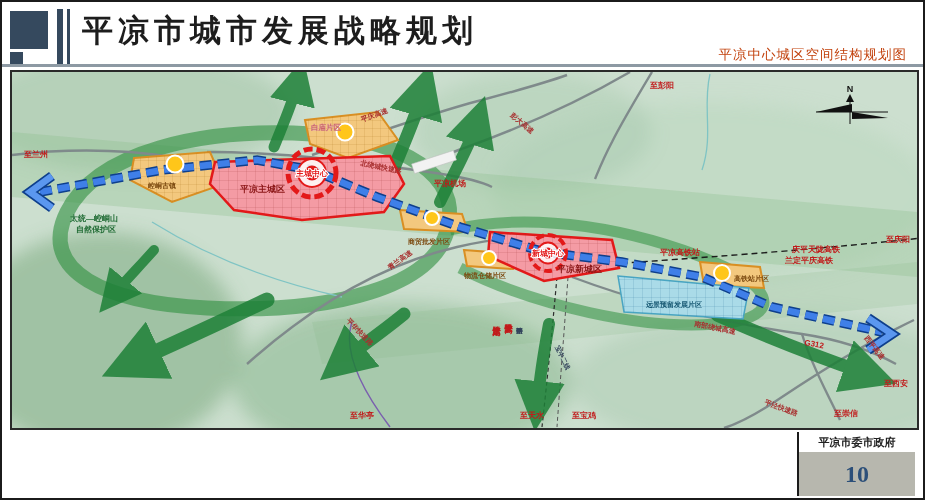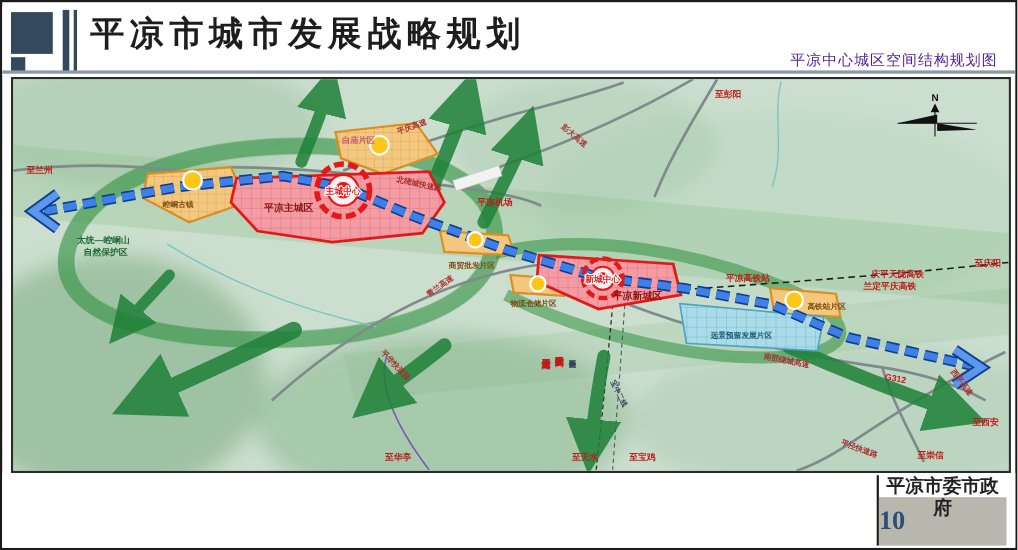--- a/index.html
+++ b/index.html
@@ -5,31 +5,31 @@
   html,body{margin:0;padding:0;background:#e8e8e8;}
   .page{position:relative;width:925px;height:500px;background:#ffffff;border:2px solid #1b1b1b;box-sizing:border-box;overflow:hidden;font-family:"Liberation Sans",sans-serif;}
   
   .header{position:absolute;top:4px;left:0;right:0;height:62px;background:#fff;}
   .sq-big{position:absolute;left:8px;top:5px;width:38px;height:38px;background:#35495e;}
   .sq-small{position:absolute;left:8px;top:46px;width:13px;height:13px;background:#35495e;}
   .bar1{position:absolute;left:55px;top:3px;width:6px;height:57px;background:#35495e;}
   .bar2{position:absolute;left:65px;top:3px;width:3px;height:57px;background:#35495e;}
   .main-title{position:absolute;left:80px;top:4px;font-size:31px;font-weight:bold;letter-spacing:5px;color:#1d1d1d;white-space:nowrap;}
   .sub-title{position:absolute;left:82px;top:42px;font-size:10.5px;font-weight:bold;letter-spacing:1.6px;color:#474747;white-space:nowrap;}
-  .map-title{position:absolute;right:16px;top:40px;font-size:13.5px;color:#4c1d95;letter-spacing:1px;white-space:nowrap;}
+  .map-title{position:absolute;right:16px;top:40px;font-size:13.5px;color:#c2410c;letter-spacing:1px;white-space:nowrap;}
   .header-rule{position:absolute;top:62px;left:0;right:0;height:3px;background:#8d99a3;}
   
   .map-frame{position:absolute;left:8px;top:68px;width:909px;height:360px;border:2px solid #2a2a2a;box-sizing:border-box;background:#ccdfcf;}
   .map-frame svg{display:block;width:100%;height:100%;}
   
   .footer{position:absolute;left:0;right:0;bottom:0;top:428px;background:#fff;}
   .caption{position:absolute;left:82px;top:22px;font-size:20px;font-weight:bold;letter-spacing:2px;color:#141414;white-space:nowrap;}
   .stampbox{position:absolute;right:8px;top:2px;width:118px;height:64px;border-left:2px solid #1b1b1b;box-sizing:border-box;}
-  .agency{height:20px;line-height:20px;text-align:center;font-size:17px;font-weight:bold;color:#222;font-family:"Liberation Serif",serif;}
-  .pagenum{height:44px;background:#b7b7ae;line-height:44px;font-size:24px;font-weight:bold;color:#2c4f79;font-family:"Liberation Serif",serif;}
+  .agency{height:20px;line-height:20px;text-align:center;font-size:11px;font-weight:bold;color:#222;font-family:"Liberation Serif",serif;}
+  .pagenum{height:44px;background:#b7b7ae;text-align:center;line-height:44px;font-size:24px;font-weight:bold;color:#2c4f79;font-family:"Liberation Serif",serif;}
   
   text{font-family:"Liberation Sans",sans-serif;}
   .lbl-red{fill:#c11b1b;font-size:8px;font-weight:bold;}
   .lbl-road{fill:#a82f2f;font-size:7px;font-weight:bold;}
   .lbl-zone-red{fill:#8a1515;font-size:9px;font-weight:bold;}
   .lbl-zone-org{fill:#7c4a10;font-size:7px;font-weight:bold;}
   .lbl-core{fill:#e31919;font-size:8px;font-weight:bold;paint-order:stroke;stroke:#ffffff;stroke-width:2px;}
   .lbl-nature{fill:#1f6b33;font-size:8px;font-weight:bold;}
   .lbl-rail{fill:#33445c;font-size:6.5px;font-weight:bold;}
   .vtext{writing-mode:vertical-rl;text-orientation:upright;}

